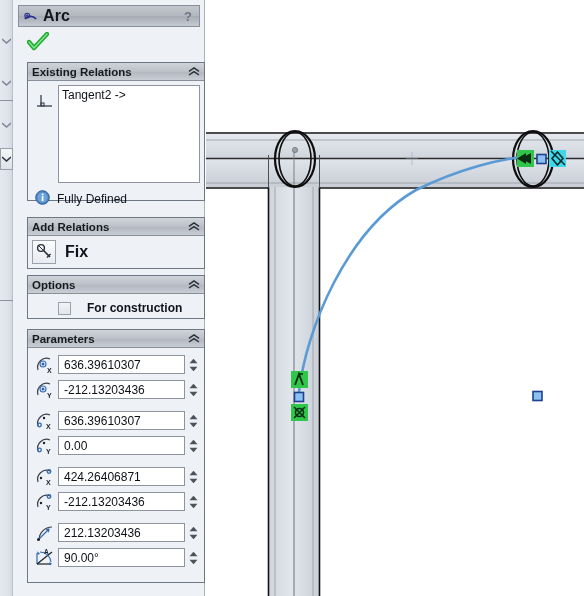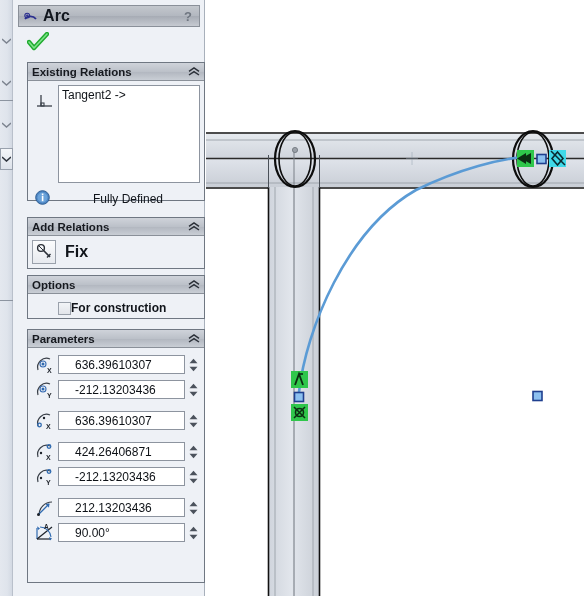--- a/index.html
+++ b/index.html
@@ -95,53 +95,53 @@
   .rel-list {
     flex: 1; height: 98px;
     background: #ffffff;
     border: 1px solid #8d949f;
     padding: 2px 3px;
     overflow: hidden;
   }
   .rel-item { font-size: 12px; color: #101419; line-height: 15px; }
   .status-row {
     display: flex; align-items: center;
-    margin-top: 7px; margin-left: 3px; height: 18px; gap: 36px;
+    margin-top: 7px; margin-left: 3px; height: 18px;
   }
   .status-row .st-label { margin-left: 7px; font-size: 12px; color: #10141a; }
 
   
   .fix-row { display: flex; align-items: center; height: 24px; }
   .fix-btn {
     width: 24px; height: 24px; flex: none;
     border: 1px solid #9aa1ab;
     background: linear-gradient(to bottom,#fbfcfd,#e7eaef);
     display: flex; align-items: center; justify-content: center;
   }
   .fix-label { margin-left: 9px; font-weight: bold; font-size: 16px; color: #10141a; }
 
   
   .chk-row { display: flex; align-items: center; height: 20px; padding-left: 26px; }
   .chkbox {
     width: 13px; height: 13px; flex:none;
     border: 1px solid #9aa1ab;
     background: linear-gradient(to bottom,#f2f4f7,#e2e5ea);
   }
-  .chk-label { margin-left: 0; font-weight: bold; font-size: 12px; color: #10141a; }
+  .chk-label { margin-left: 16px; font-weight: bold; font-size: 12px; color: #10141a; }
 
   
   .param-row { display: flex; align-items: center; height: 25px; }
   .param-gap { height: 6px; }
   .p-icon { width: 26px; flex:none; display:flex; justify-content:center; align-items:center; }
   .p-input {
     flex: 1; height: 19px;
     background: #ffffff;
     border: 1px solid #8d949f;
     display: flex; align-items: center;
-    padding-left: 16px;
+    padding-left: 5px;
     font-size: 12px; color: #0d1116;
   }
   .p-spin {
     width: 13px; height: 19px; flex: none;
     margin-left: 2px;
     display: flex; flex-direction: column;
     align-items: center; justify-content: center;
     background: #eef1f6;
   }
 
@@ -361,20 +361,37 @@
           </span>
           <span class="p-input">636.39610307</span>
           <span class="p-spin">
             <svg width="11" height="16" viewBox="0 0 11 16">
               <path d="M1.5 6.2 L5.5 1.8 L9.5 6.2 Z" fill="#4b525c"></path>
               <path d="M1.5 9.8 L5.5 14.2 L9.5 9.8 Z" fill="#4b525c"></path>
             </svg>
           </span>
         </div>
 
+        <div class="param-row">
+          <span class="p-icon">
+            <svg width="20" height="20" viewBox="0 0 20 20">
+              <path d="M3 15 A9 9 0 0 1 15 4" fill="none" stroke="#3a4049" stroke-width="1.2"></path>
+              <circle cx="9" cy="7" r="1.2" fill="#1c2129"></circle>
+              <circle cx="4.5" cy="14" r="1.8" fill="none" stroke="#2f6ab0" stroke-width="1.3"></circle>
+              <text x="11" y="18" font-size="7" font-family="Liberation Sans" fill="#1c2129" font-weight="bold">Y</text>
+            </svg>
+          </span>
+          <span class="p-input">0.00</span>
+          <span class="p-spin">
+            <svg width="11" height="16" viewBox="0 0 11 16">
+              <path d="M1.5 6.2 L5.5 1.8 L9.5 6.2 Z" fill="#4b525c"></path>
+              <path d="M1.5 9.8 L5.5 14.2 L9.5 9.8 Z" fill="#4b525c"></path>
+            </svg>
+          </span>
+        </div>
 
         <div class="param-gap"></div>
 
         <div class="param-row">
           <span class="p-icon">
             <svg width="20" height="20" viewBox="0 0 20 20">
               <path d="M3 15 A9 9 0 0 1 15 4" fill="none" stroke="#3a4049" stroke-width="1.2"></path>
               <circle cx="6" cy="11" r="1.2" fill="#1c2129"></circle>
               <circle cx="14" cy="4.5" r="1.8" fill="none" stroke="#2f6ab0" stroke-width="1.3"></circle>
               <text x="11" y="18" font-size="7" font-family="Liberation Sans" fill="#1c2129" font-weight="bold">X</text>

